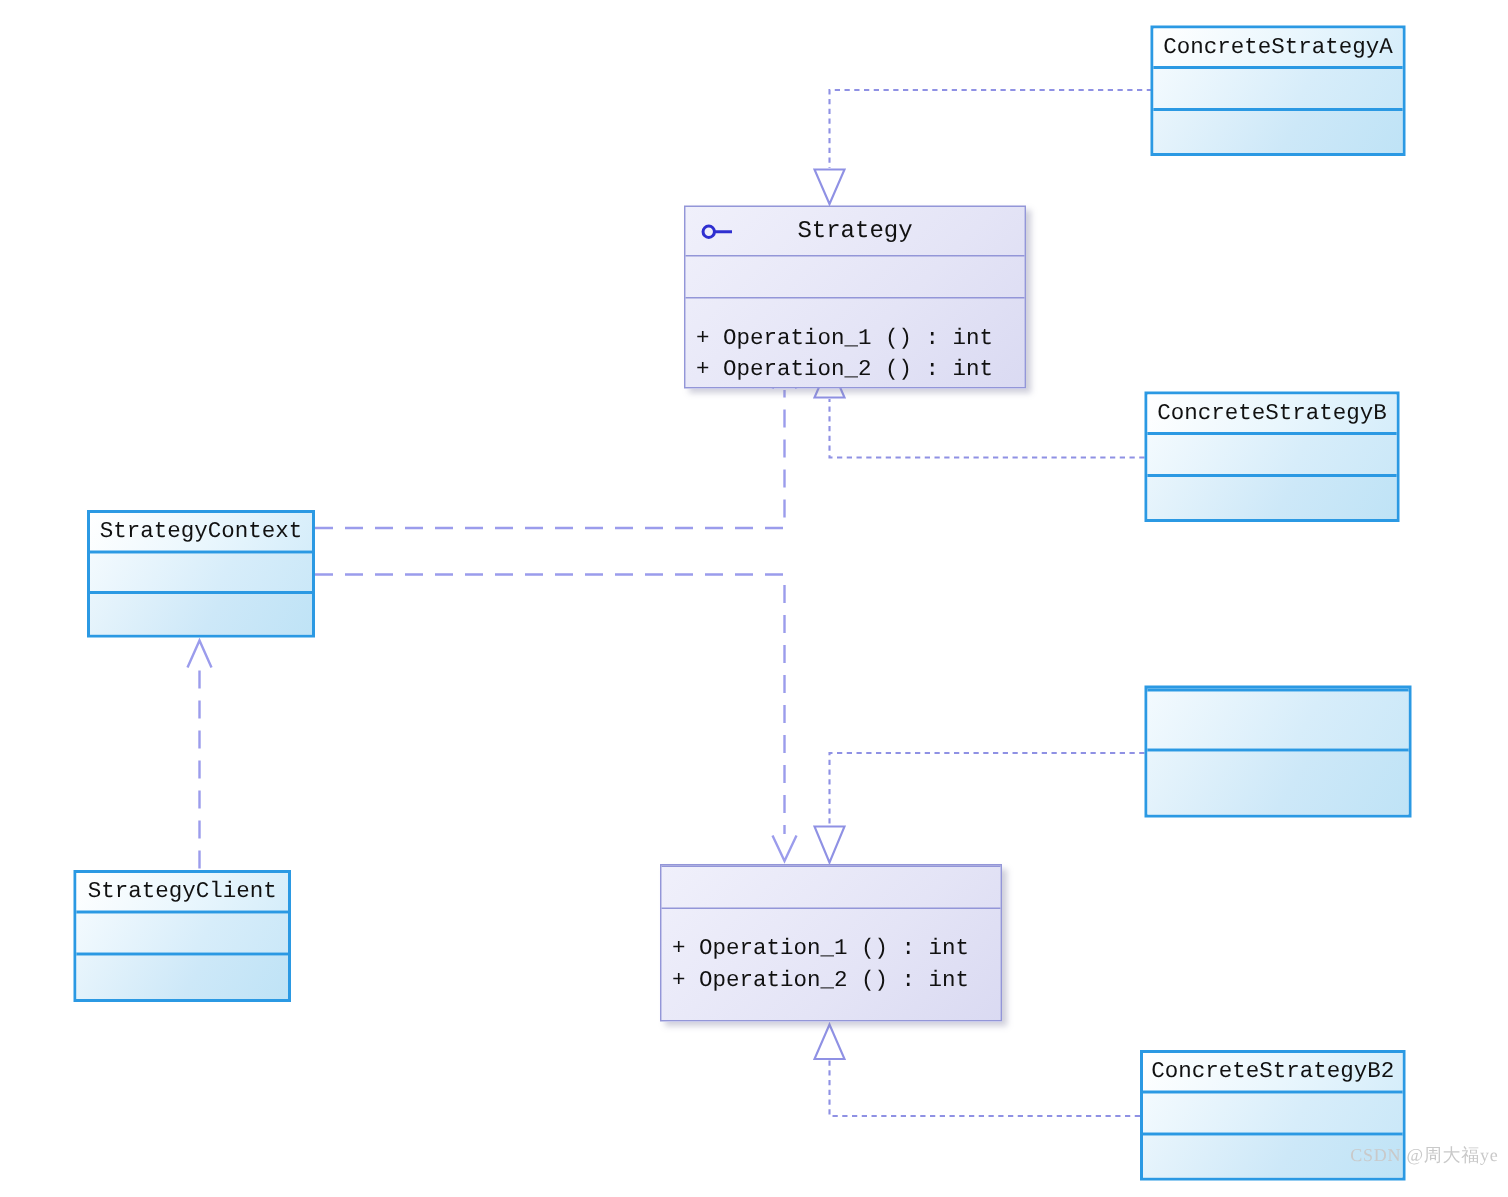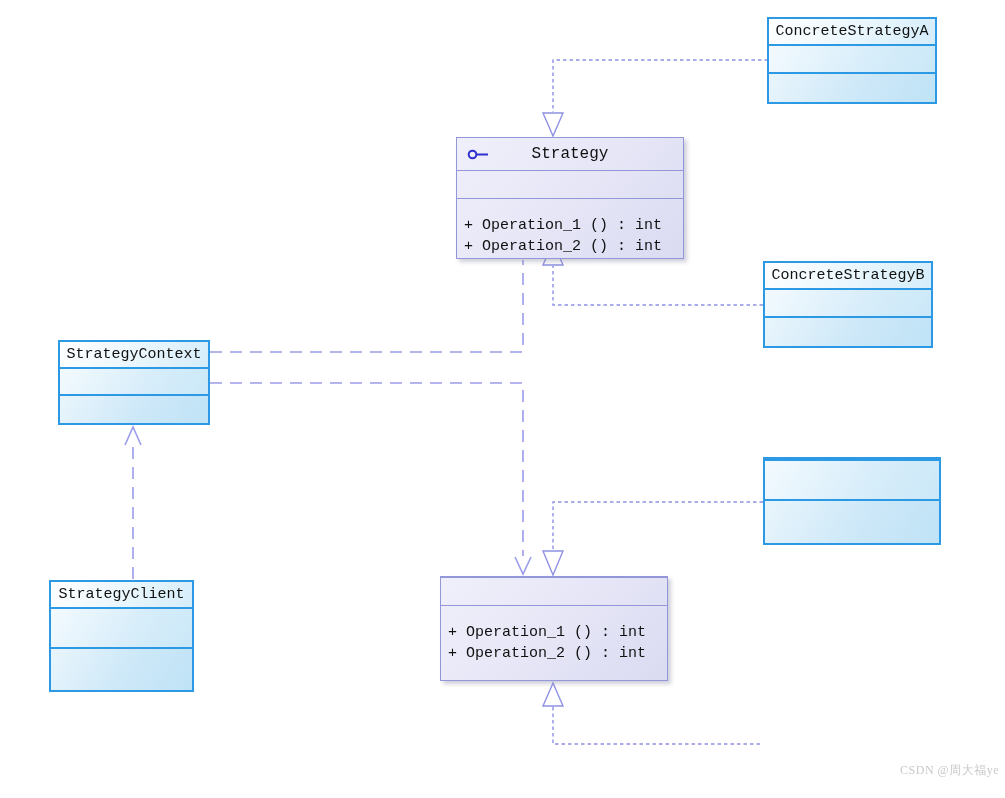--- a/index.html
+++ b/index.html
@@ -145,22 +145,27 @@
   </div>
 
   <div class="cls purple" style="left:440px;top:576px;width:228px;height:105px">
     <div class="i-fields"></div>
     <div class="i-methods">
       <div>+ Operation_1 () : int</div>
       <div>+ Operation_2 () : int</div>
     </div>
   </div>
 
-  <div class="cls blue" style="left:49px;top:580px;width:145px;height:112px">
+  <div class="cls blue" style="left:49px;top:580px;width:145px;height:88px">
     <div class="b-name">StrategyClient</div>
     <div class="b-fields"></div>
     <div class="b-methods"></div>
   </div>
 
+  <div class="cls blue" style="left:760px;top:700px;width:177px;height:87px">
+    <div class="b-name">ConcreteStrategyB2</div>
+    <div class="b-fields"></div>
+    <div class="b-methods"></div>
+  </div>
 
   <div id="watermark">CSDN @周大福ye</div>
 
 </div>
 
 </body></html>

